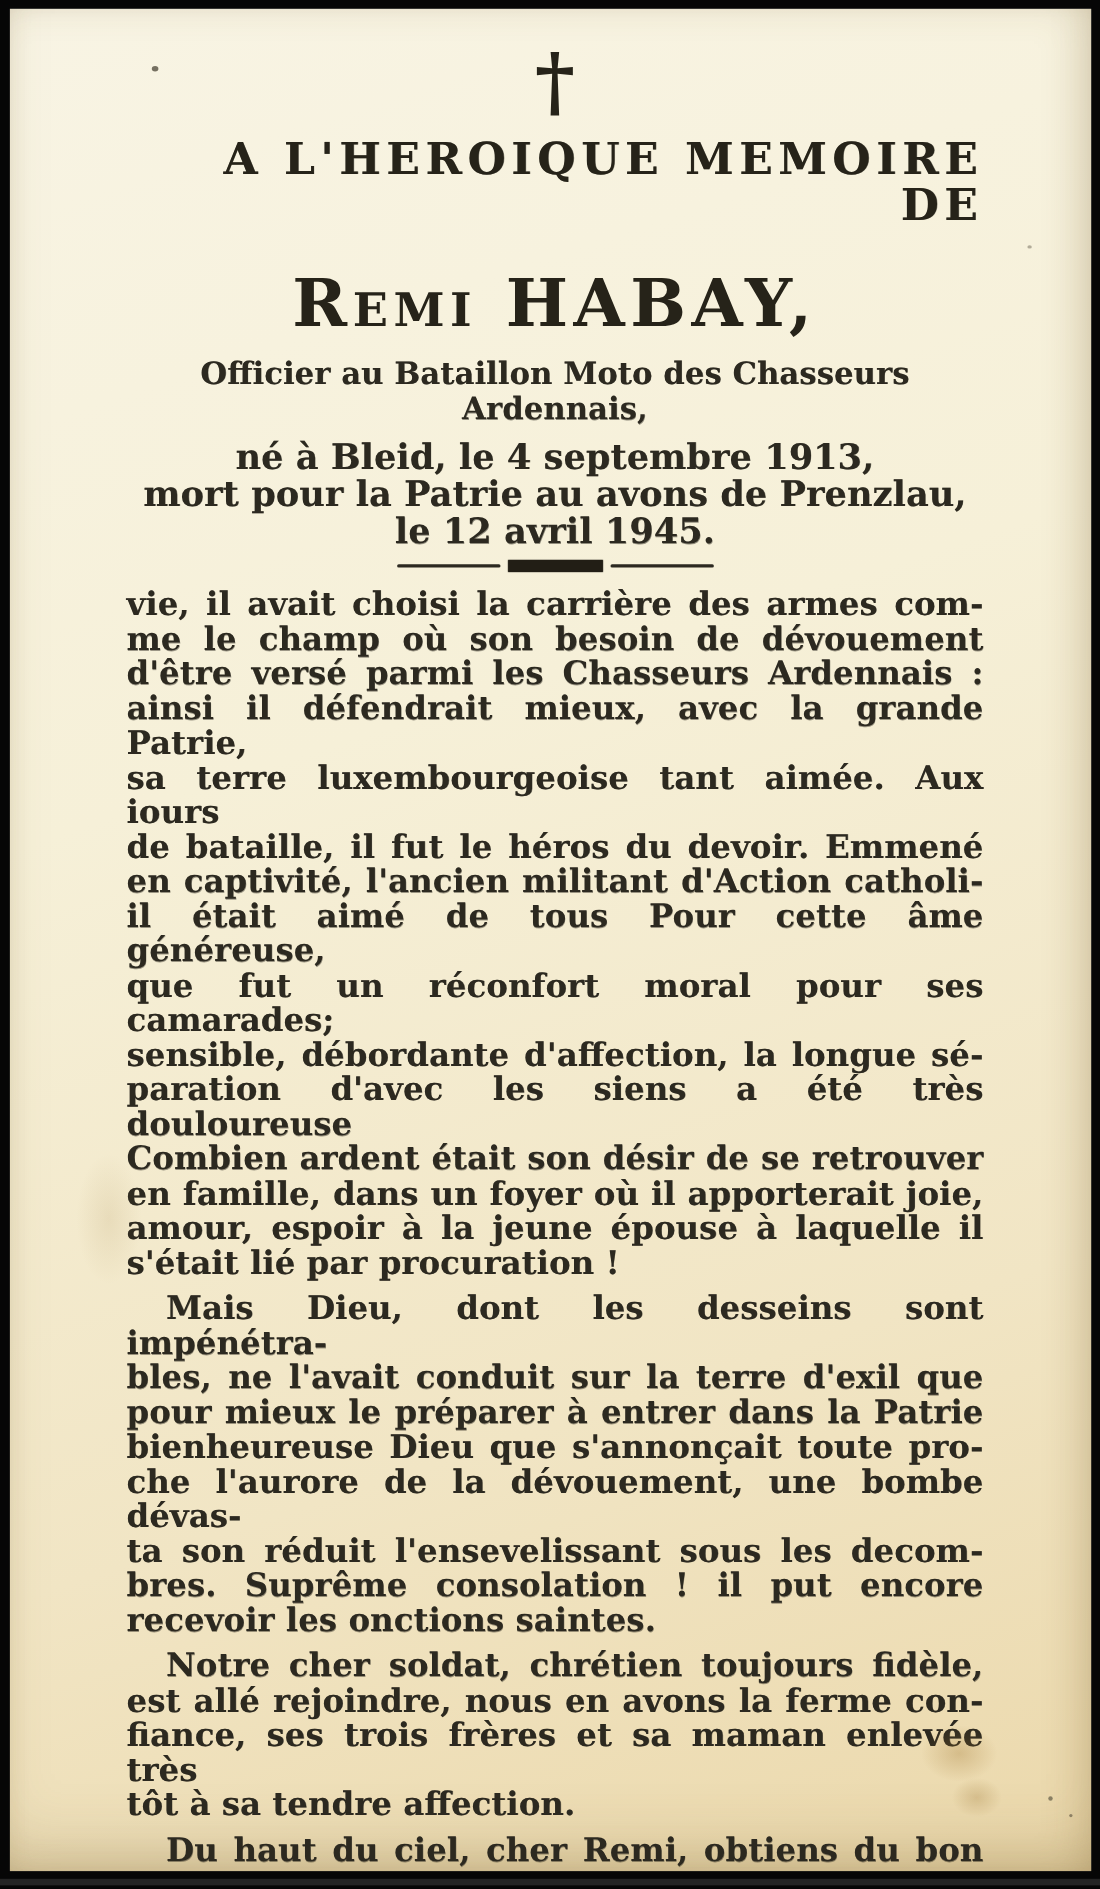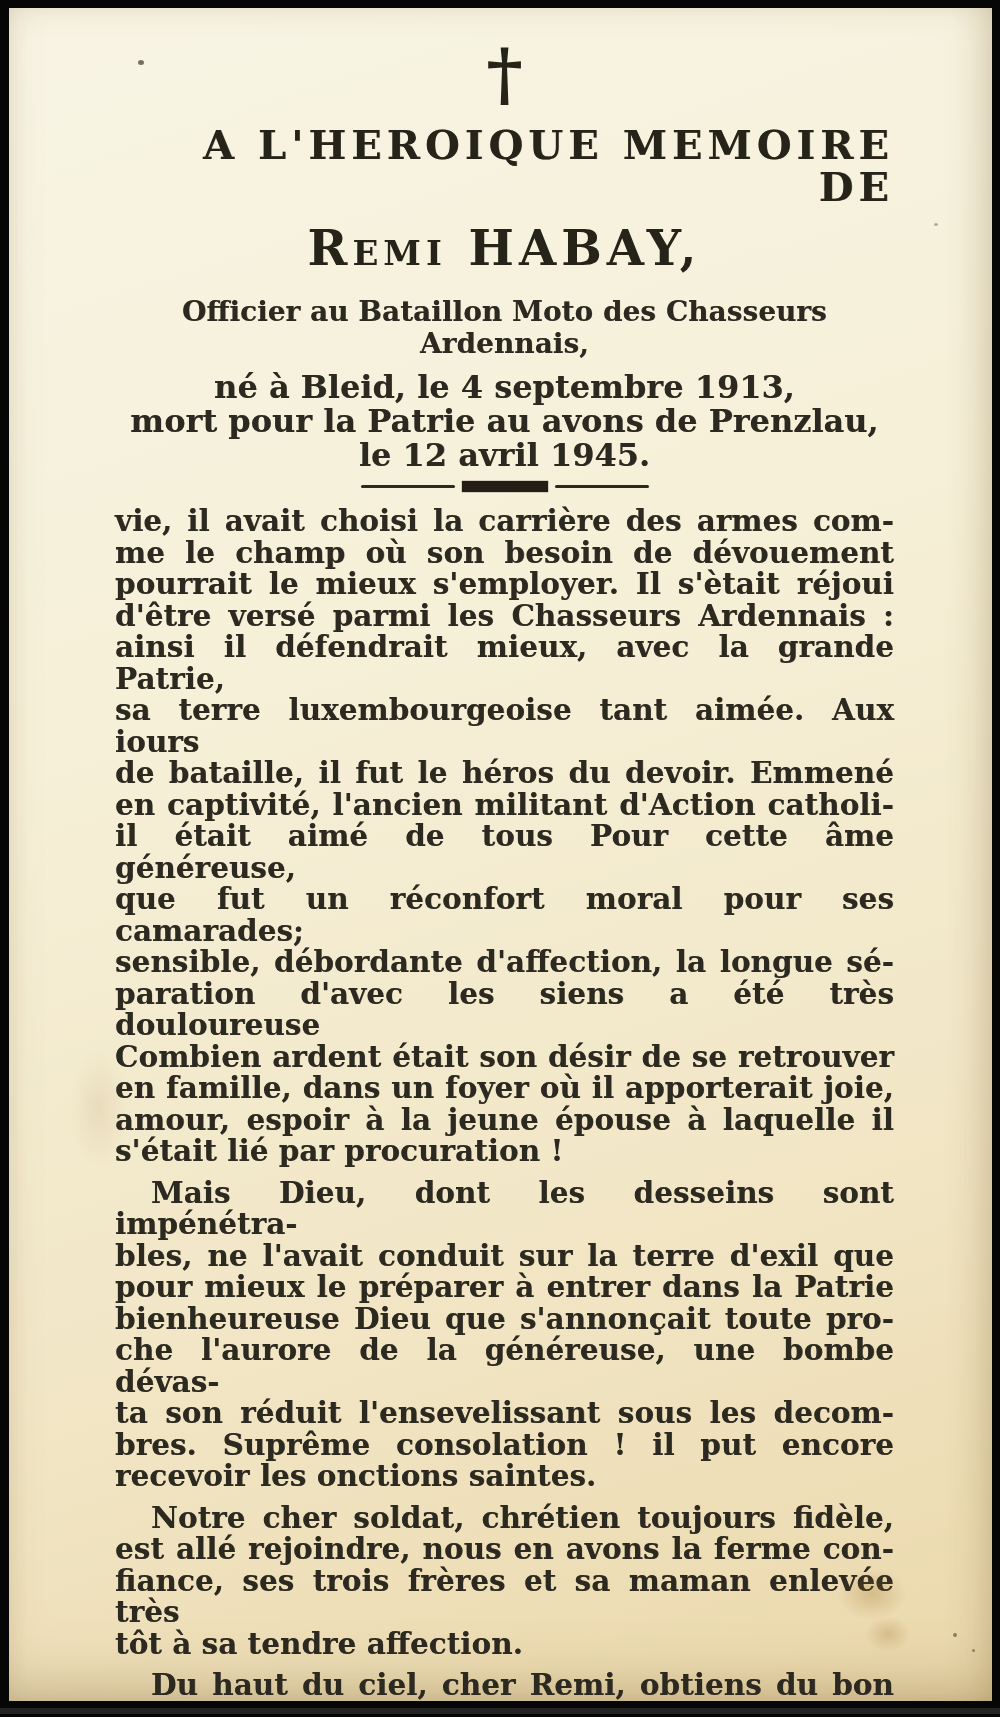--- a/index.html
+++ b/index.html
@@ -32,22 +32,22 @@
     margin-top:2px;color:#262319;
   }
   .dedication{
     text-align:right;
     font-size:40px;line-height:42px;font-weight:bold;
     letter-spacing:5px;margin-top:14px;color:#262319;
     text-shadow:.4px .4px 0 rgba(38,35,25,.5);
   }
   .name{
     text-align:center;
-    font-size:48px;line-height:80px;font-weight:bold;
-    font-variant:small-caps;letter-spacing:5px;color:#262319;
+    font-size:60px;line-height:80px;font-weight:bold;
+    font-variant:small-caps;letter-spacing:5px;color:#262319;margin-top:28px;
   }
   .role{
     text-align:center;
     font-size:28px;line-height:32px;font-weight:bold;margin-top:8px;
     text-shadow:.3px .4px 0 rgba(44,41,32,.5);
   }
   .vitals{margin-top:10px;}
   .vital-line{
     text-align:center;
     font-size:32px;line-height:34px;font-weight:bold;
@@ -109,41 +109,40 @@
     <div class="ornament">
       <span class="orn-line"></span>
       <span class="orn-block"></span>
       <span class="orn-line"></span>
     </div>
 
     <div id="obituary">
         <div class="para">
           <div class="line">vie, il avait choisi la carrière des armes com-</div>
           <div class="line">me le champ où son besoin de dévouement</div>
-          <div class="line">pourrait le mieux s'employer. Il s'ètait réjoui</div>
           <div class="line">d'être versé parmi les Chasseurs Ardennais :</div>
           <div class="line">ainsi il défendrait mieux, avec la grande Patrie,</div>
           <div class="line">sa terre luxembourgeoise tant aimée. Aux iours</div>
           <div class="line">de bataille, il fut le héros du devoir. Emmené</div>
           <div class="line">en captivité, l'ancien militant d'Action catholi-</div>
           <div class="line">il était aimé de tous Pour cette âme généreuse,</div>
           <div class="line">que fut un réconfort moral pour ses camarades;</div>
           <div class="line">sensible, débordante d'affection, la longue sé-</div>
           <div class="line">paration d'avec les siens a été très douloureuse</div>
           <div class="line">Combien ardent était son désir de se retrouver</div>
           <div class="line">en famille, dans un foyer où il apporterait joie,</div>
           <div class="line">amour, espoir à la jeune épouse à laquelle il</div>
           <div class="line last">s'était lié par procuration !</div>
         </div>
         <div class="para">
           <div class="line first">Mais Dieu, dont les desseins sont impénétra-</div>
           <div class="line">bles, ne l'avait conduit sur la terre d'exil que</div>
           <div class="line">pour mieux le préparer à entrer dans la Patrie</div>
           <div class="line">bienheureuse Dieu que s'annonçait toute pro-</div>
-          <div class="line">che l'aurore de la généreuse, une bombe dévas-</div>
+          <div class="line">che l'aurore de la dévouement, une bombe dévas-</div>
           <div class="line">ta son réduit l'ensevelissant sous les decom-</div>
           <div class="line">bres. Suprême consolation ! il put encore</div>
           <div class="line last">recevoir les onctions saintes.</div>
         </div>
         <div class="para">
           <div class="line first">Notre cher soldat, chrétien toujours fidèle,</div>
           <div class="line">est allé rejoindre, nous en avons la ferme con-</div>
           <div class="line">fiance, ses trois frères et sa maman enlevée très</div>
           <div class="line last">tôt à sa tendre affection.</div>
         </div>

